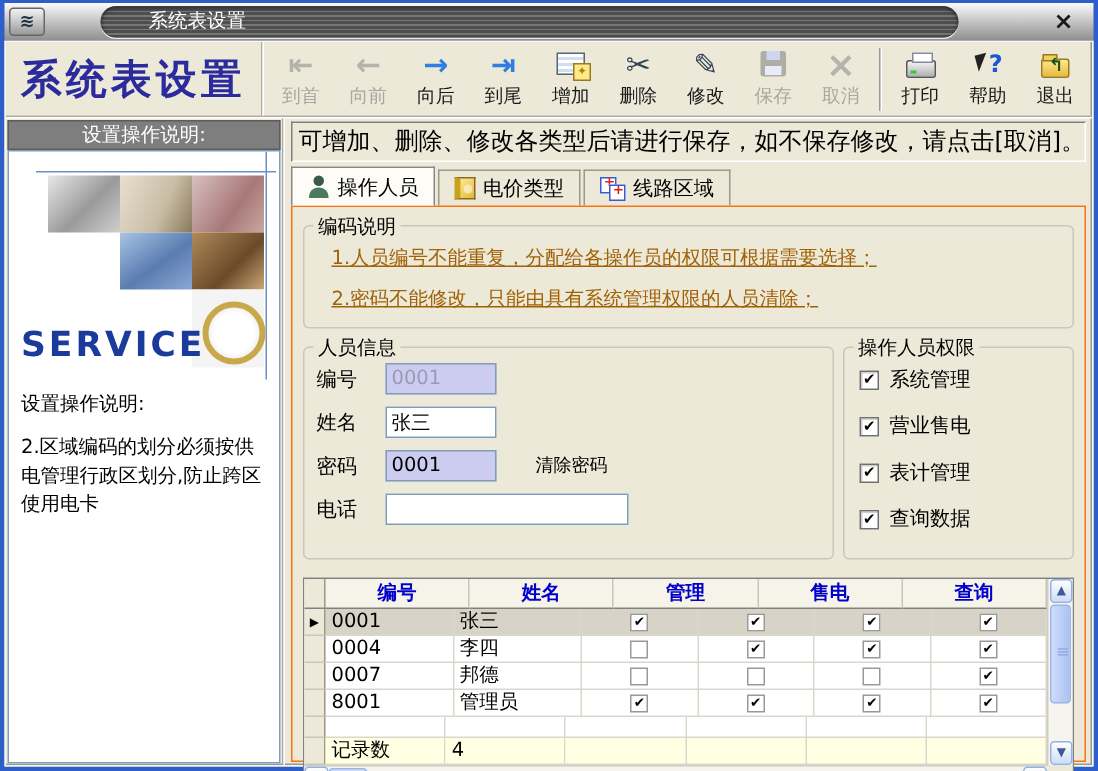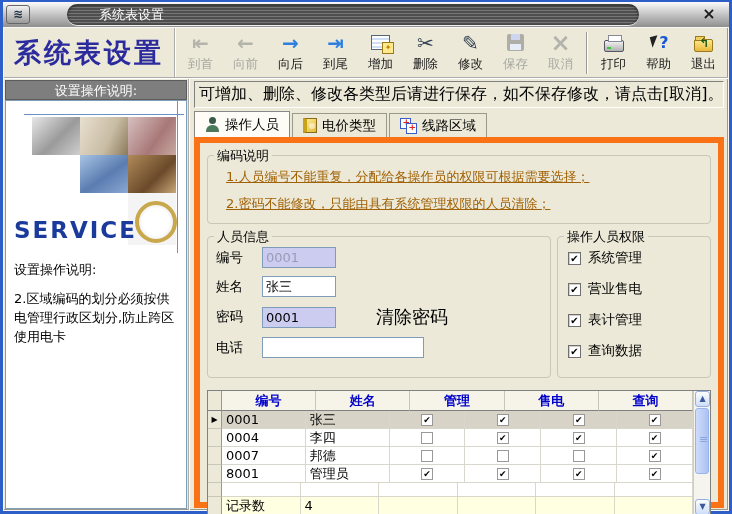--- a/index.html
+++ b/index.html
@@ -98,38 +98,38 @@
   .ic-person::after { content:""; position:absolute; left:1px; bottom:0; width:13px; height:7px; border-radius:6px 6px 0 0; background:#4a7a5a; }
   .ic-book { width:14px; height:15px; background:linear-gradient(135deg,#ffe98c,#dfb93c); border:1px solid #8a6a1a;
              border-left:4px solid #c8a21a; position:relative; }
   .ic-book::after { content:""; position:absolute; left:2px; top:4px; width:6px; height:6px; border-radius:50%; background:#fff8; }
   .ic-pages { position:relative; width:17px; height:16px; }
   .ic-pages::before { content:"+"; position:absolute; left:0; top:0; width:9px; height:9px; border:1px solid #3a5ad0;
              background:#fff; color:#d22; font-size:9px; line-height:7px; text-align:right; font-weight:bold; }
   .ic-pages::after { content:"+"; position:absolute; right:0; bottom:0; width:9px; height:9px; border:1px solid #3a5ad0;
              background:#fff; color:#d22; font-size:9px; line-height:7px; text-align:right; font-weight:bold; }
 
-  .panel { flex:1; border:6px solid #f97316; background:#ece9d8; padding:8px 7px 4px; min-height:0; }
+  .panel { flex:1; border:1px solid #f97316; background:#ece9d8; padding:8px 7px 4px; min-height:0; }
 
   .group { border:1px solid #c9c6ba; border-radius:4px; position:relative; background:#ece9d8; }
   .gtitle { position:absolute; top:-9px; left:6px; background:#ece9d8; padding:0 3px; font-size:13px; }
   .g-coding { margin-top:4px; padding:12px 8px 8px; }
   .g-coding .cl { color:#a16207; font-size:13px; margin:0 0 9px 10px;text-decoration:underline; }
   .g-coding .cl:last-child { margin-bottom:2px; }
 
   .midrow { display:flex; gap:6px; margin-top:12px; }
   .g-person { flex:1; padding:10px 8px 4px; }
   .frow { display:flex; align-items:center; margin-bottom:8px; }
   .frow .flab { width:46px; font-size:13.5px; }
   .tbx { height:21px; border:1px solid #7f9db9; font-size:13px; padding:1px 3px; font-family:"DejaVu Sans",sans-serif; }
   .tbx.small { width:74px; }
   .tbx.wide { width:162px; }
   .tbx.lav { background:#ccccf0; }
   .tbx.dis { background:#ccccf0; color:#9a9ab8; }
-  .clearpwd { margin-left:40px; font-size:18px; cursor:default; }
+  .clearpwd { margin-left:26px; font-size:12px; cursor:default; }
 
   .g-rights { width:154px; padding:12px 10px 4px; }
   .ckrow { display:flex; align-items:center; gap:7px; margin-bottom:13px; }
   .cb { width:13px; height:13px; border:1px solid #707070; background:#fff; box-shadow:inset 1px 1px 0 #d4d0c8;
         font-size:10px; line-height:11px; text-align:center; color:#000; flex:none; }
   .cklab { font-size:13.5px; }
 
   
   .grid { margin-top:12px; border:1px solid #808080; background:#fff; position:relative;
           padding-right:17px; padding-bottom:16px; }

